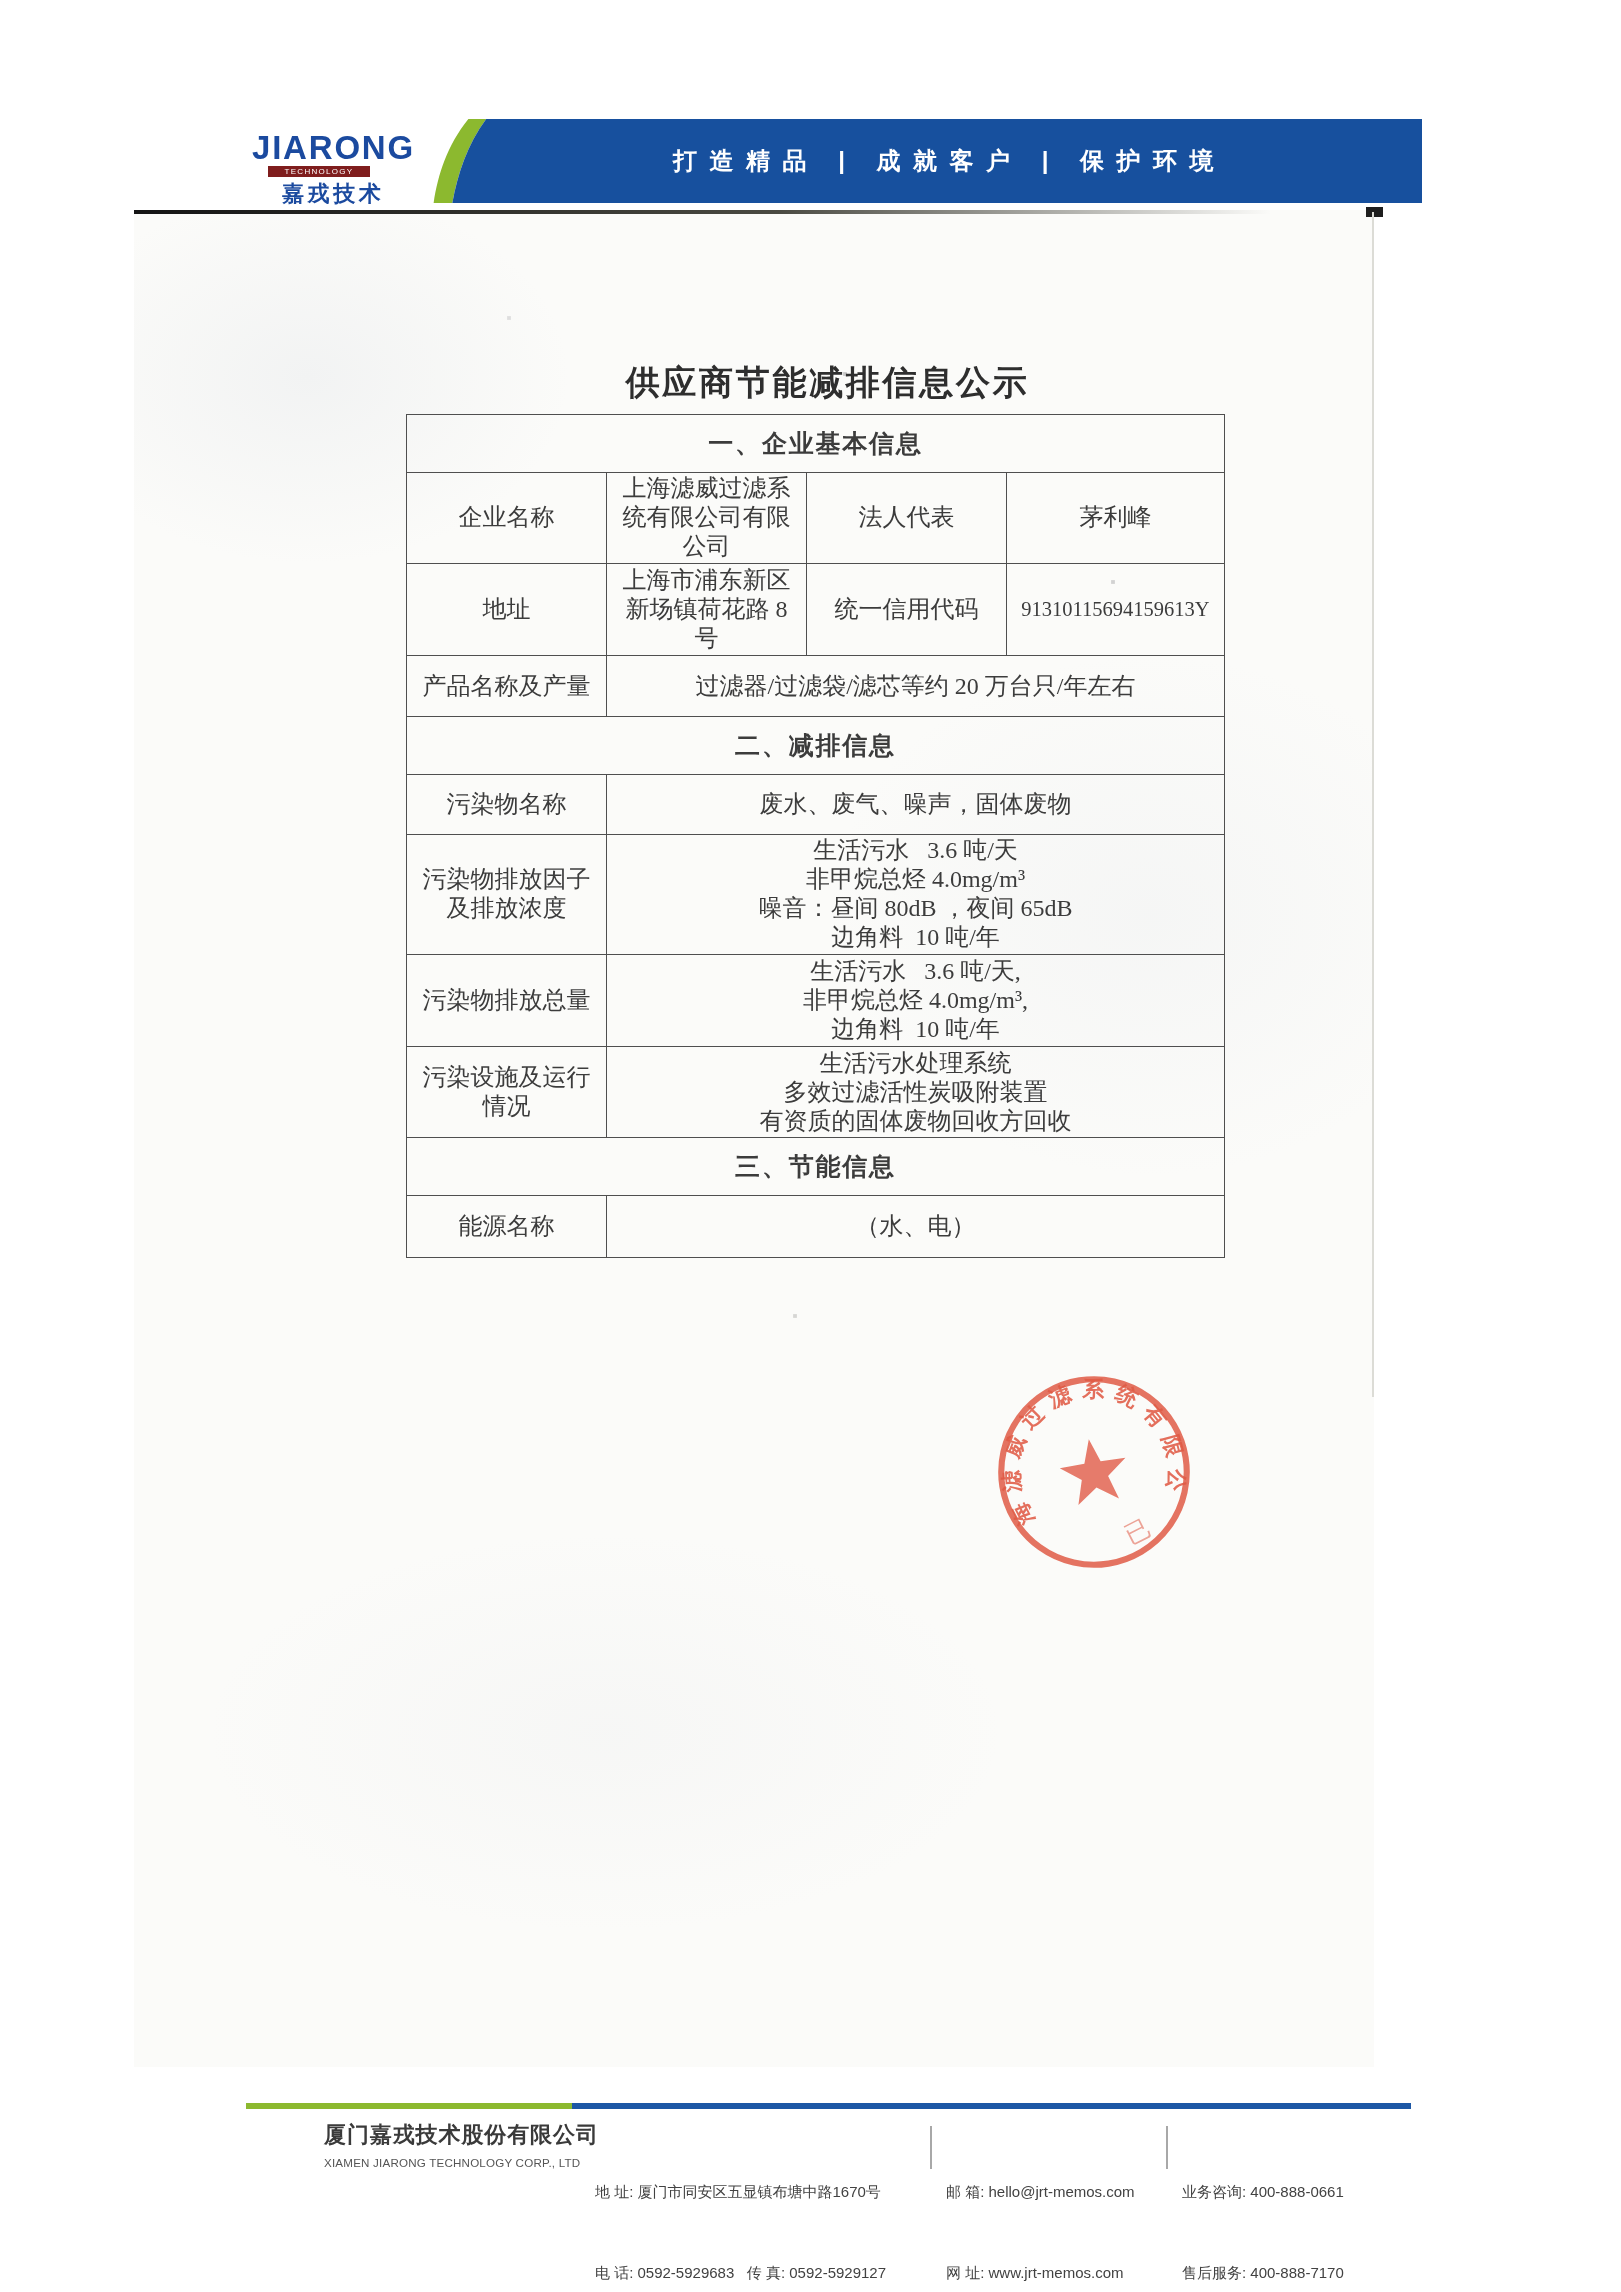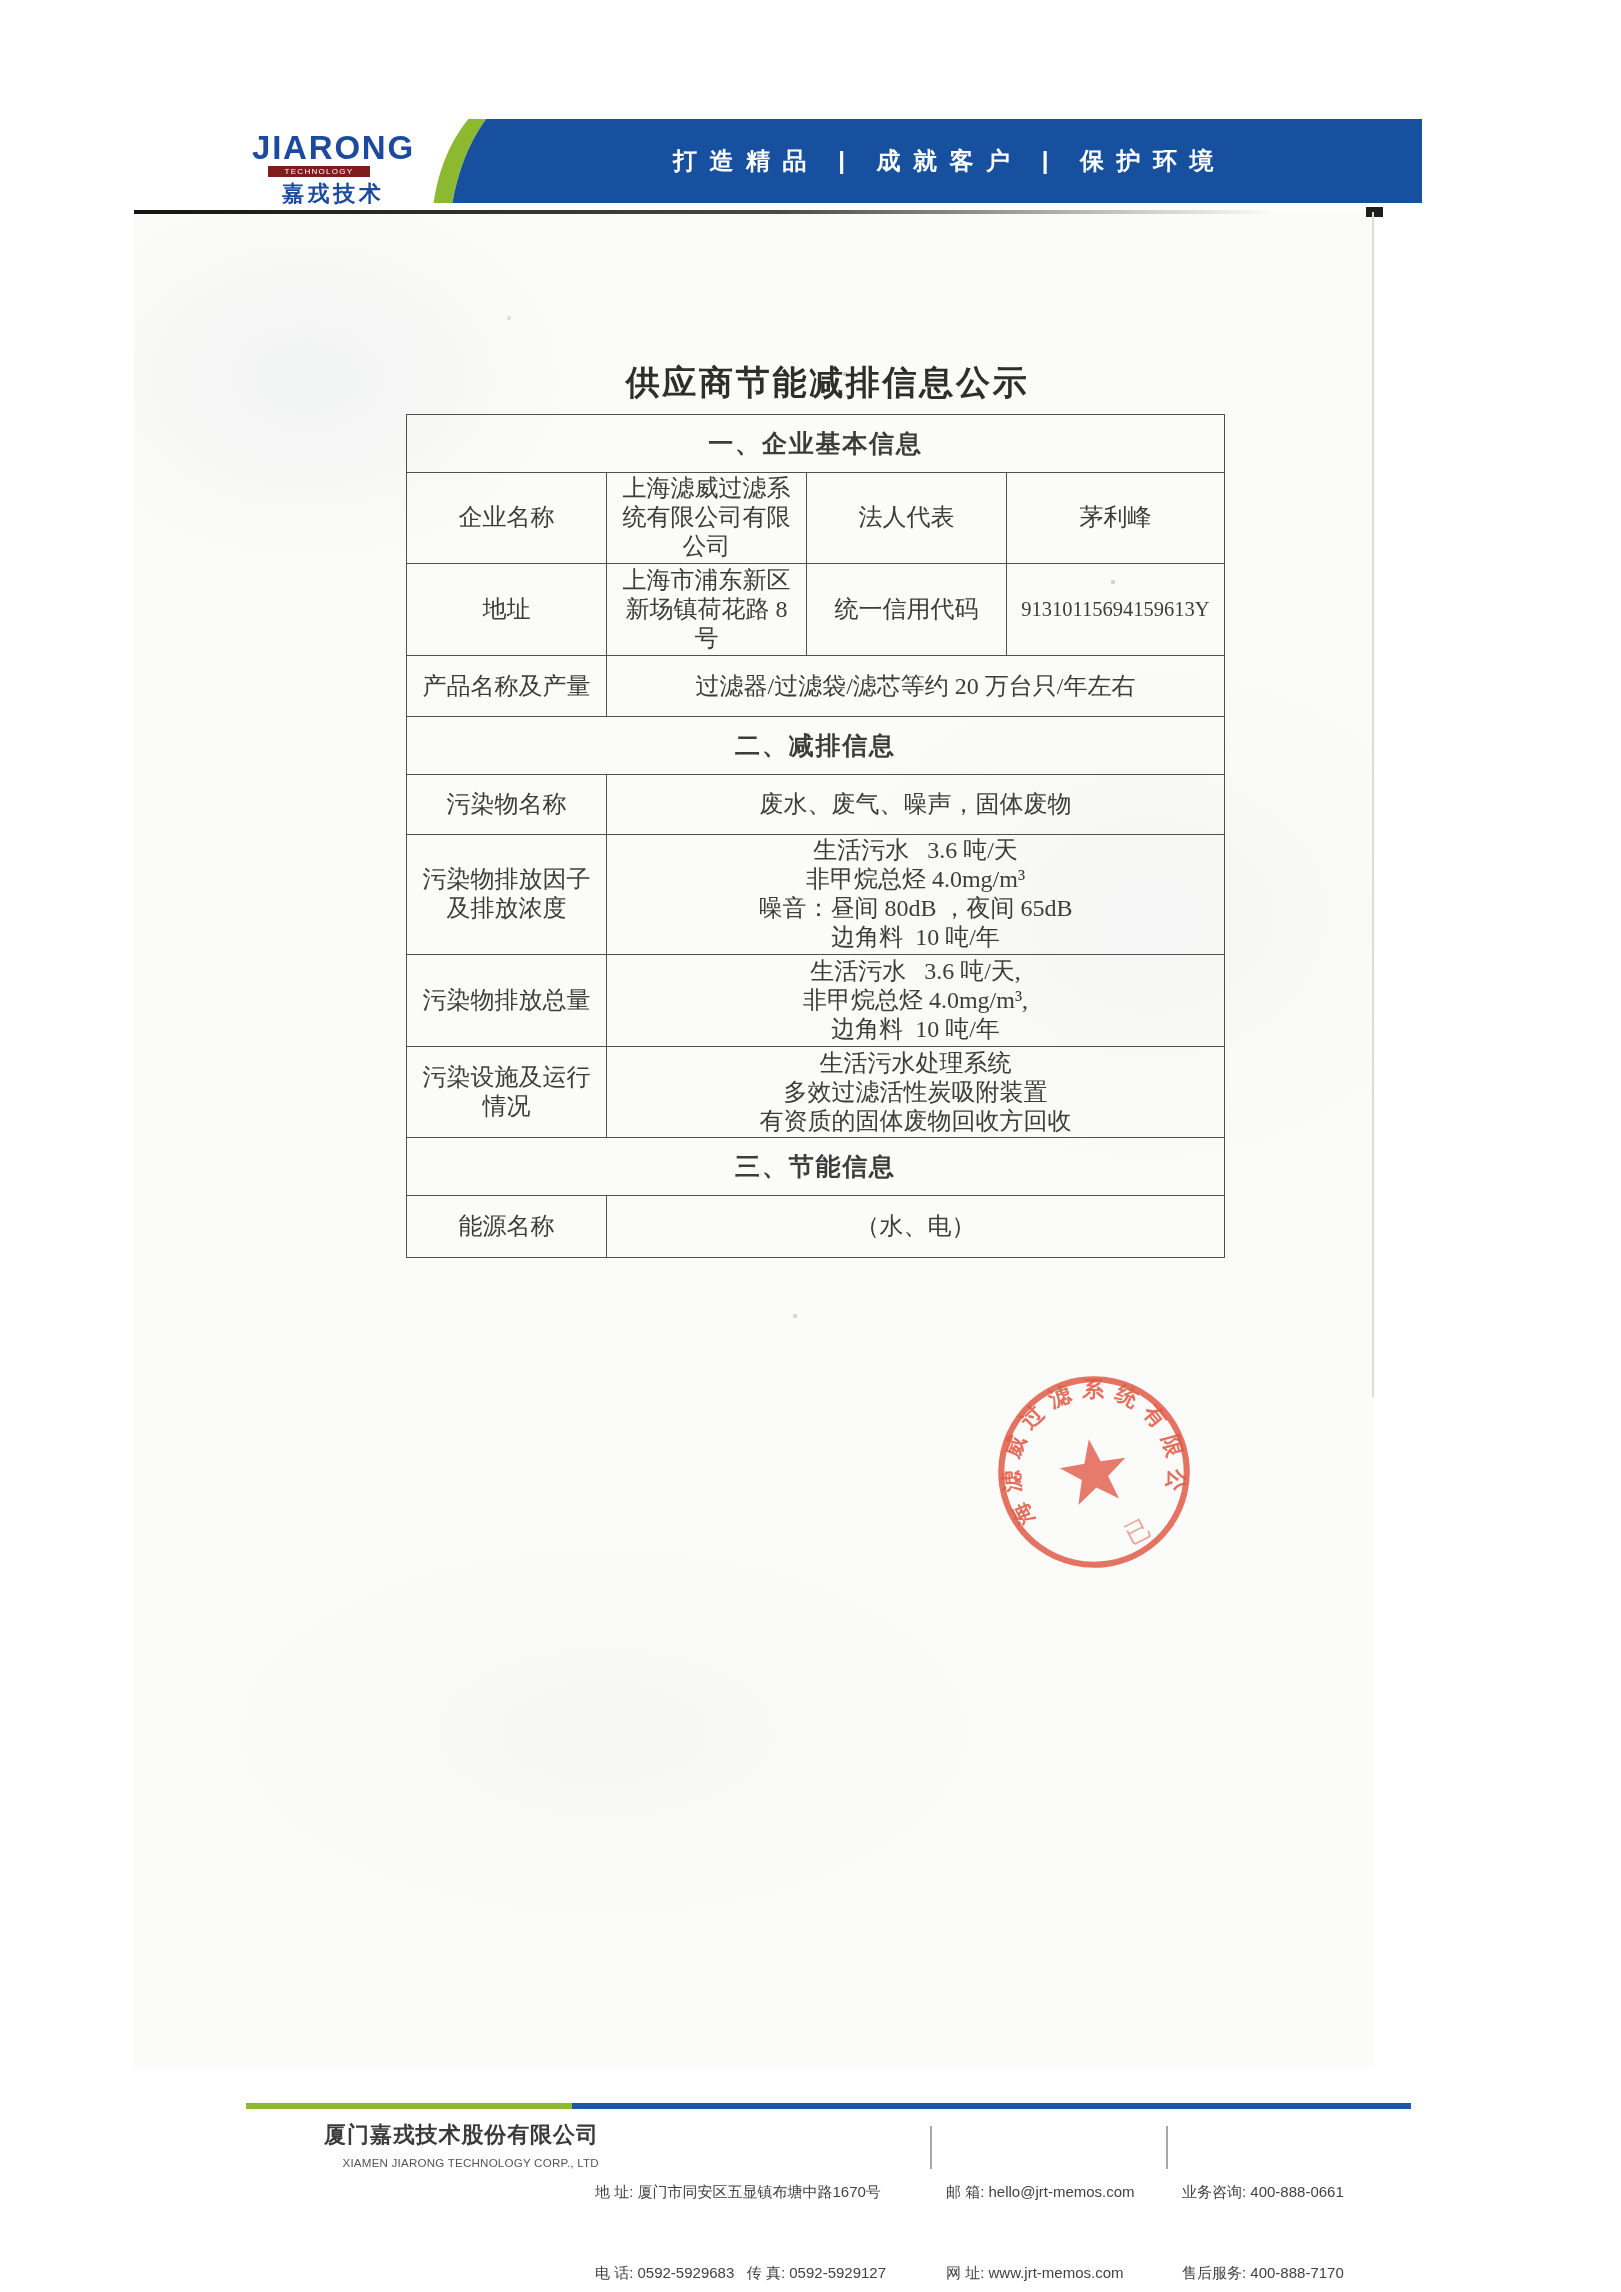--- a/index.html
+++ b/index.html
@@ -57,21 +57,21 @@
   tr.r-total td{height:82px;} tr.r-pfac td{height:87px;} tr.r-energy td{height:57px;}
   tr.r-cons td{height:53px;} tr.r-save td{height:201px;}
   
   .stamp{position:absolute;left:855px;top:1157px;width:210px;height:210px;
     transform:rotate(-9deg);opacity:0.9;}
   
   .footer-line{position:absolute;left:246px;top:2103px;width:1165px;height:6.2px;
     background:linear-gradient(to right,#8cb92f 0,#8cb92f 28%,#1d57a5 28%,#1d57a5 100%);}
   .footer-company{position:absolute;left:324px;top:2120px;}
   .f-cn{font-size:22px;font-weight:bold;color:#3a3a3a;letter-spacing:0.9px;}
-  .f-en{font-size:11.6px;color:#555;margin-top:6.2px;letter-spacing:0.2px;text-align:right;}
+  .f-en{font-size:11.6px;color:#555;margin-top:6.2px;letter-spacing:0.2px;}
   .f-col{position:absolute;top:2124px;font-size:15px;color:#424242;line-height:27px;white-space:pre;}
   .f-col1{left:595px;} .f-col2{left:946px;} .f-col3{left:1182px;}
   .f-div{position:absolute;top:2126px;width:1.8px;height:43px;background:#a8a8a8;}
   .f-div1{left:930px;} .f-div2{left:1166px;}
 </style>
 </head>
 <body>
 
 <div class="logo">
   <div class="logo-name">JIARONG</div>

